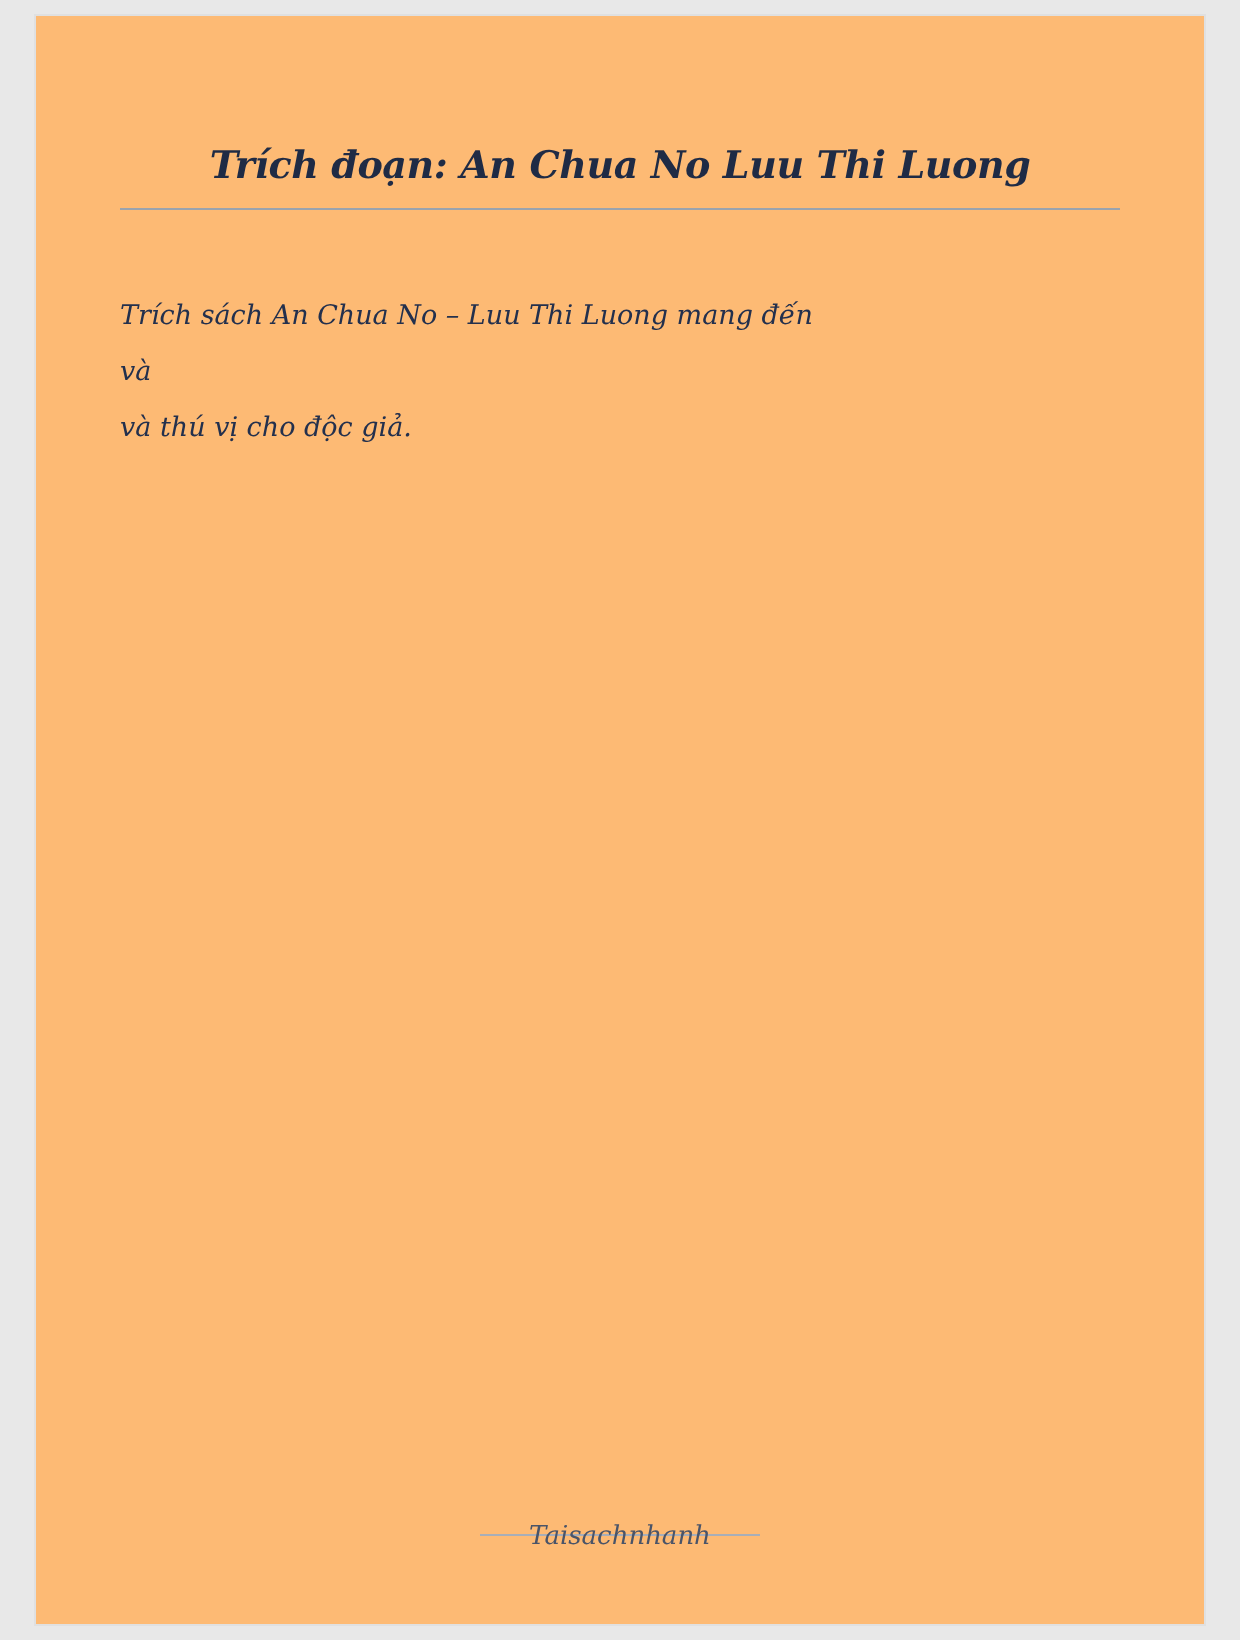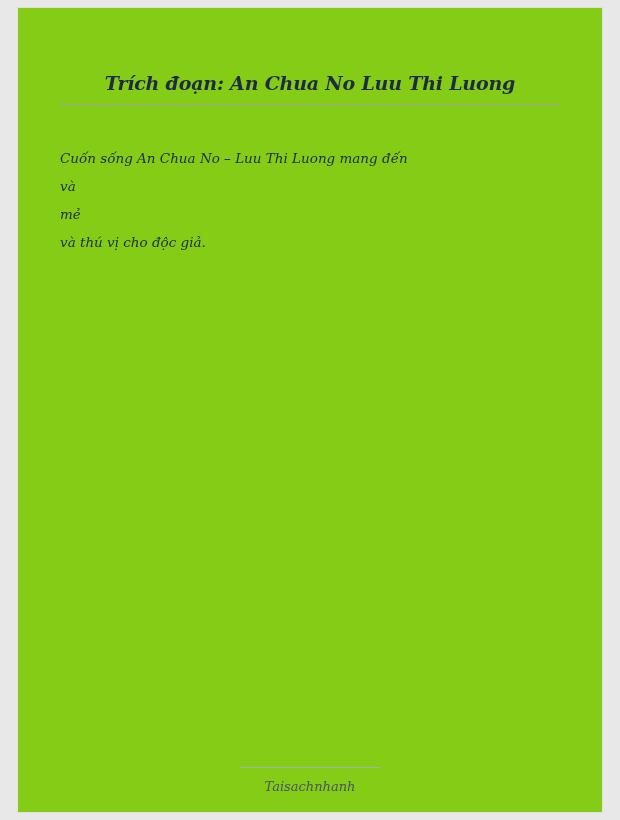--- a/index.html
+++ b/index.html
@@ -12,21 +12,21 @@
     background: #e8e8e8;
     font-family: "Liberation Serif", serif;
     overflow: hidden;
   }
   .page-wrap {
     position: absolute;
     left: 18px;
     top: 8px;
     width: 584px;
     height: 804px;
-    background: #84cc16;
+    background: #fdba74;
     box-shadow: 0 0 0 1px #e0e0e0;
   }
   .doc-inner {
     position: relative;
     width: 100%;
     height: 100%;
   }
   .doc-title {
     position: absolute;
     left: 0;
@@ -70,42 +70,41 @@
     transform: translateX(-50%);
     bottom: 44px;
     width: 140px;
     height: 1px;
     background: #a8aeb8;
   }
   .footer-text {
     position: absolute;
     left: 0;
     right: 0;
-    bottom: 18px;
+    bottom: 36px;
     text-align: center;
     font-family: "DejaVu Serif", serif;
     font-style: italic;
     font-size: 13px;
     color: #4a5468;
   }
 </style>
 </head>
 <body>
 
 <div class="page-wrap">
   <div class="doc-inner">
 
     <div class="doc-title">Trích đoạn: An Chua No Luu Thi Luong</div>
 
     <div class="title-rule"></div>
 
     <div class="body-block">
-      <span class="body-line">Cuốn sống An Chua No – Luu Thi Luong mang đến</span>
+      <span class="body-line">Trích sách An Chua No – Luu Thi Luong mang đến</span>
       <span class="body-line">và</span>
-      <span class="body-line">mẻ</span>
       <span class="body-line">và thú vị cho độc giả.</span>
     </div>
 
     <div class="footer-rule"></div>
     <div class="footer-text">Taisachnhanh</div>
 
   </div>
 </div>
 
 </body></html>

